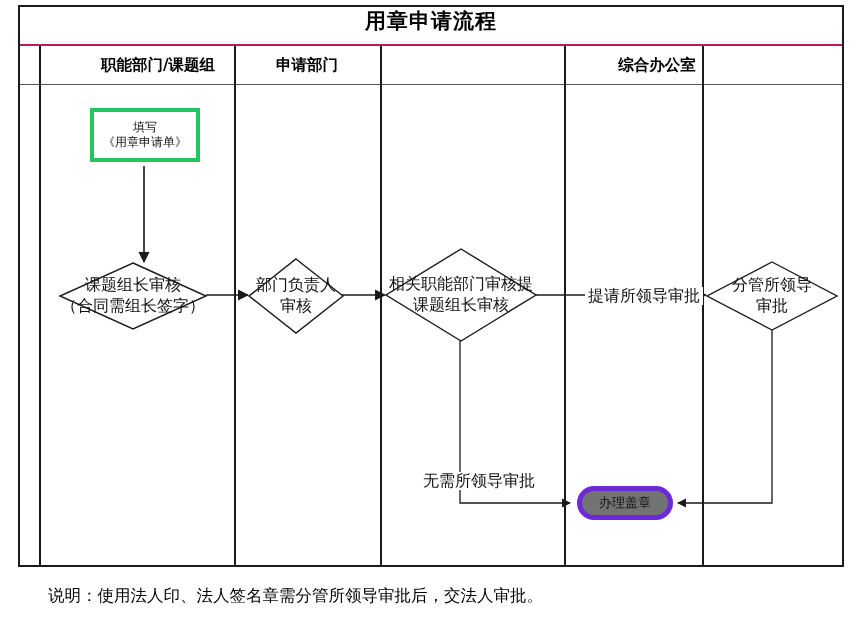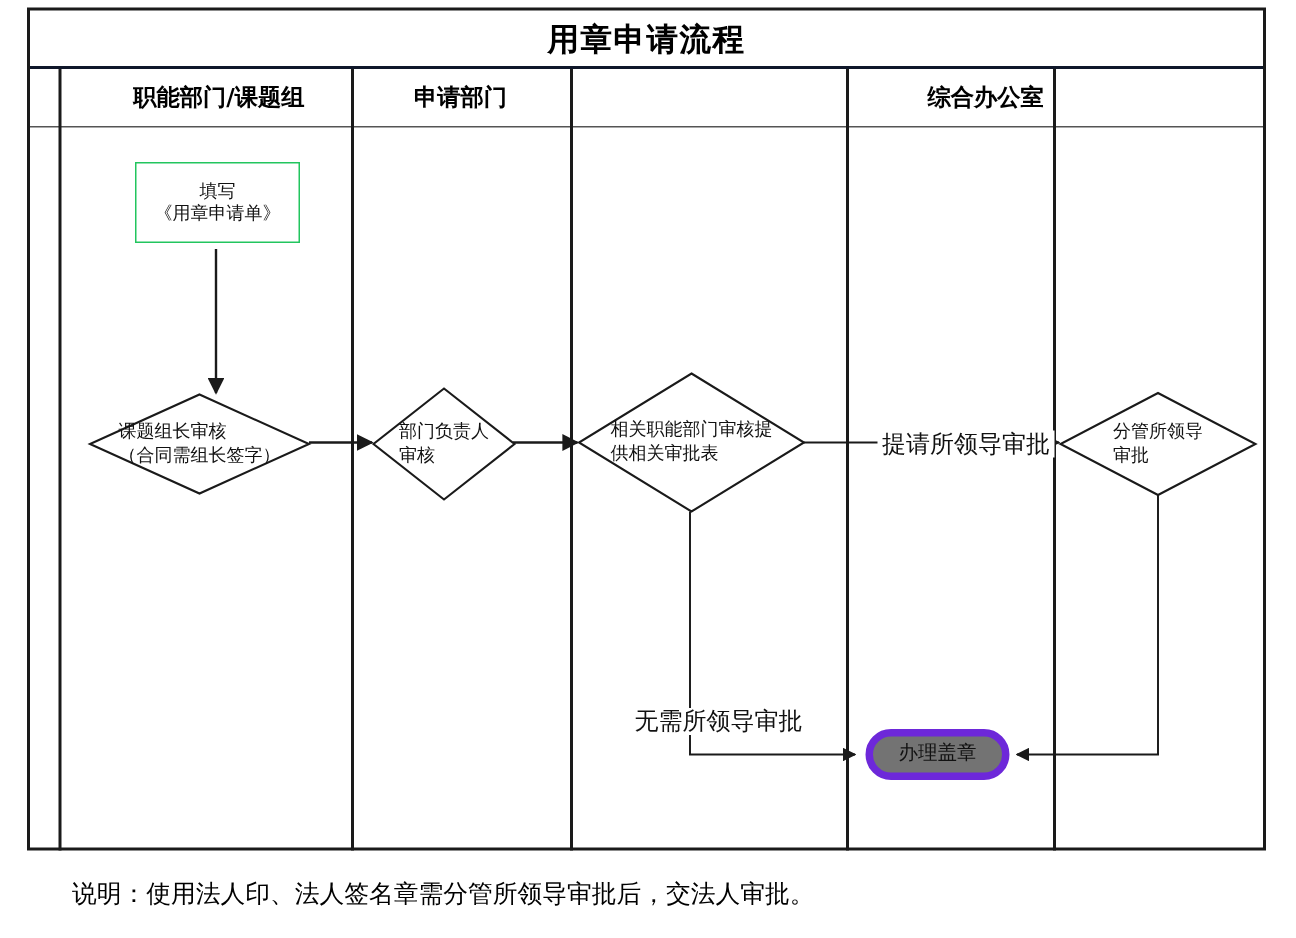--- a/index.html
+++ b/index.html
@@ -27,23 +27,22 @@
     border: 2px solid #1a1a1a;
   }
 
   #title-row {
     position: absolute;
     left: 0;
     top: 0;
     width: 100%;
     height: 39px;
     box-sizing: border-box;
-    border-bottom: 2px solid #0f172a;
-    display: flex;
-    align-items: center;
+    border-bottom: 2px solid #be185d;
+    display: flex;
     justify-content: center;
   }
   #title-row .title-text {
     font-size: 21px;
     font-weight: bold;
     letter-spacing: 1px;
   }
 
   #header-row {
     position: absolute;
@@ -83,21 +82,21 @@
     align-items: center;
     justify-content: center;
     text-align: center;
     font-size: 12px;
     line-height: 1.25;
     color: #111111;
     white-space: pre-line;
   }
 
   .rect-node {
-    border: 1px solid #22c55e;
+    border: 4px solid #22c55e;
     background: #ffffff;
   }
 
   .round-node {
     border: 5px solid #6d28d9;
     border-radius: 999px;
     background: #737373;
     font-size: 13px;
   }
 
@@ -112,21 +111,22 @@
   }
   .diamond-label {
     position: absolute;
     left: 0;
     top: 0;
     width: 100%;
     height: 100%;
     display: flex;
     align-items: center;
     justify-content: center;
-    font-size: 12px;
+    text-align: center;
+    font-size: 16px;
     line-height: 1.3;
     white-space: pre-line;
     color: #111111;
   }
 
   
   #connectors {
     position: absolute;
     left: 0;
     top: 0;
@@ -165,21 +165,21 @@
   </div>
 
   <div id="header-row"></div>
 
   <div class="col-sep" style="left:19px;"></div>
   <div class="col-sep" style="left:214px;"></div>
   <div class="col-sep" style="left:360px;"></div>
   <div class="col-sep" style="left:544px;"></div>
   <div class="col-sep" style="left:682px;"></div>
 
-  <div class="hdr-cell" style="left:19px;width:214px;">职能部门/课题组</div>
+  <div class="hdr-cell" style="left:19px;width:214px;padding-left:12px;">职能部门/课题组</div>
   <div class="hdr-cell" style="left:214px;width:146px;border-radius:19px;">申请部门</div>
   <div class="hdr-cell" style="left:544px;width:138px;margin-left:24px;">综合办公室</div>
 </div>
 
 <svg id="connectors" viewBox="0 0 864 625" xmlns="http://www.w3.org/2000/svg">
   <defs>
     <marker id="arrow" viewBox="0 0 10 10" refX="9" refY="5" markerWidth="7" markerHeight="7" orient="auto-start-reverse">
       <path d="M 0 0 L 10 5 L 0 10 z" fill="#1a1a1a"></path>
     </marker>
   </defs>
@@ -214,21 +214,21 @@
   </svg>
   <div class="diamond-label">部门负责人
 审核</div>
 </div>
 
 <div class="diamond-wrap" style="left:385px; top:248px; width:152px; height:94px;">
   <svg width="152" height="94" viewBox="0 0 152 94" xmlns="http://www.w3.org/2000/svg">
     <polygon points="76,1 151,47 76,93 1,47" fill="#ffffff" stroke="#1a1a1a" stroke-width="1.4"></polygon>
   </svg>
   <div class="diamond-label">相关职能部门审核提
-供相关审批表</div>
+课题组长审核</div>
 </div>
 
 <div class="diamond-wrap" style="left:706px; top:261px; width:132px; height:70px;">
   <svg width="132" height="70" viewBox="0 0 132 70" xmlns="http://www.w3.org/2000/svg">
     <polygon points="66,1 131,35 66,69 1,35" fill="#ffffff" stroke="#1a1a1a" stroke-width="1.4"></polygon>
   </svg>
   <div class="diamond-label">分管所领导
 审批</div>
 </div>
 

